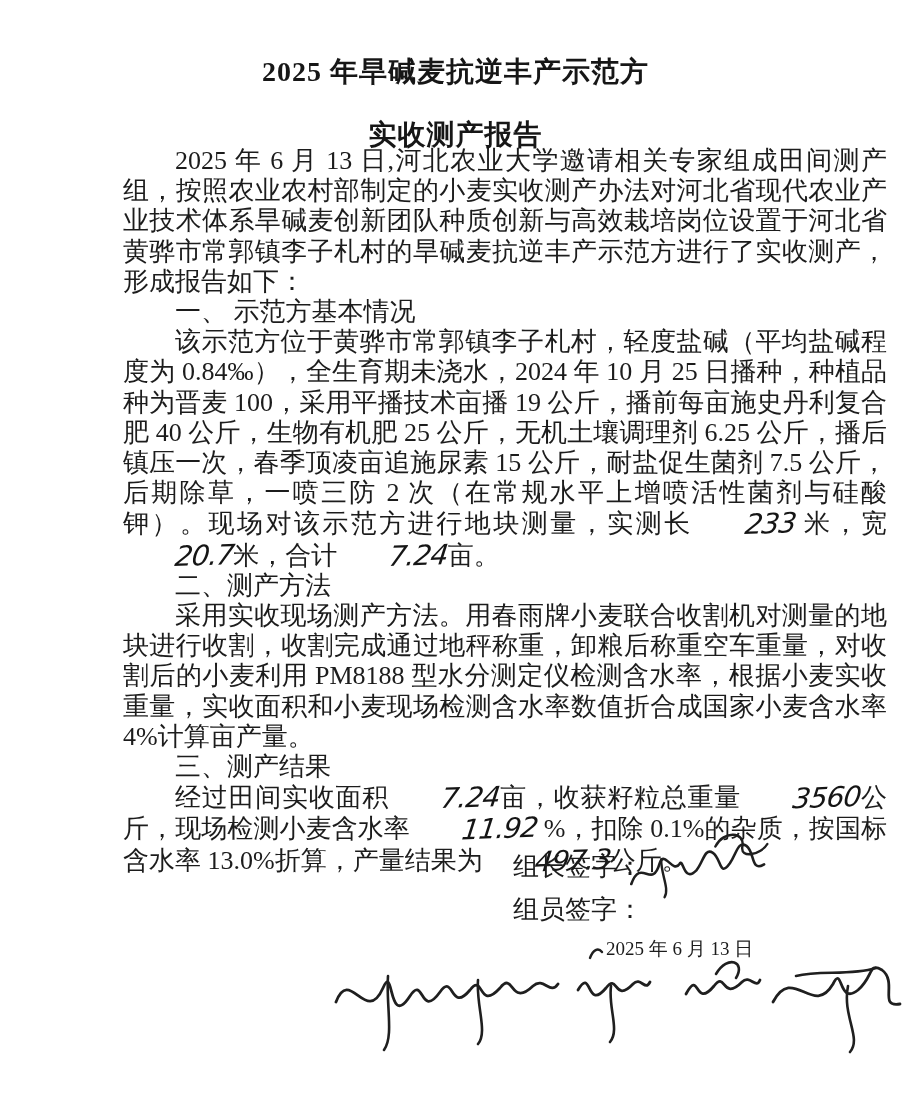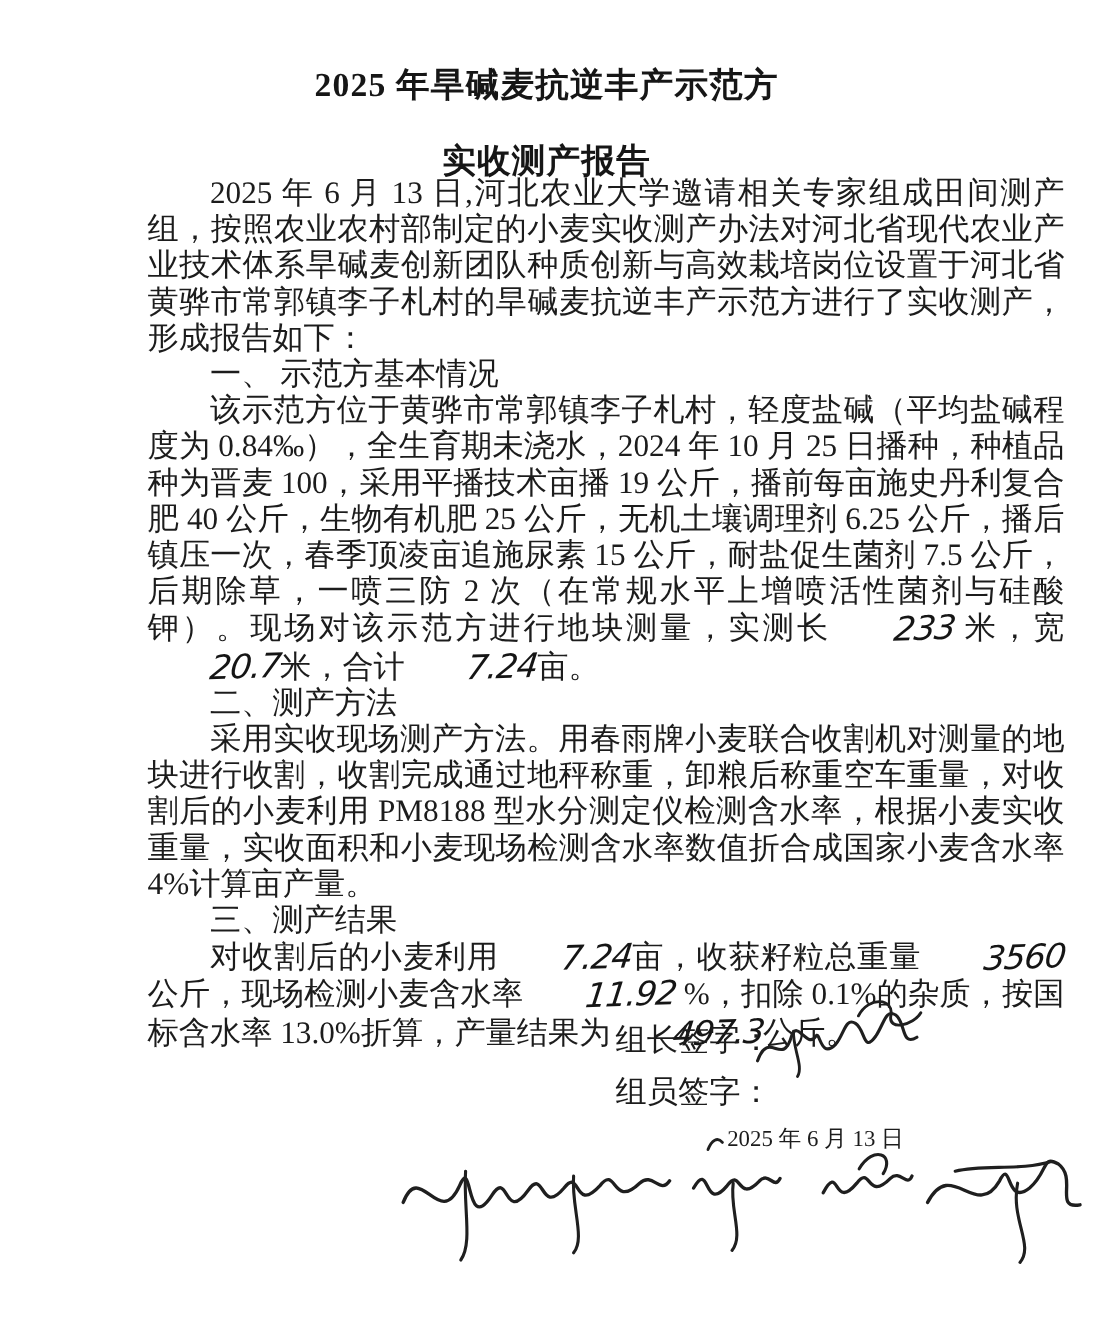--- a/index.html
+++ b/index.html
@@ -65,21 +65,21 @@
     <h1 class="title-line">实收测产报告</h1>
   </div>
 
   <div class="doc-body">
       <p><span class="typed">2025 年 6 月 13 日,河北农业大学邀请相关专家组成田间测产组，按照农业农村部制定的小麦实收测产办法对河北省现代农业产业技术体系旱碱麦创新团队种质创新与高效栽培岗位设置于河北省黄骅市常郭镇李子札村的旱碱麦抗逆丰产示范方进行了实收测产，形成报告如下：</span></p>
       <p><span class="typed">一、 示范方基本情况</span></p>
       <p><span class="typed">该示范方位于黄骅市常郭镇李子札村，轻度盐碱（平均盐碱程度为 0.84‰），全生育期未浇水，2024 年 10 月 25 日播种，种植品种为晋麦 100，采用平播技术亩播 19 公斤，播前每亩施史丹利复合肥 40 公斤，生物有机肥 25 公斤，无机土壤调理剂 6.25 公斤，播后镇压一次，春季顶凌亩追施尿素 15 公斤，耐盐促生菌剂 7.5 公斤，后期除草，一喷三防 2 次（在常规水平上增喷活性菌剂与硅酸钾）。现场对该示范方进行地块测量，实测长</span><span class="hw">233</span><span class="typed"> 米，宽</span><span class="hw">20.7</span><span class="typed">米，合计</span><span class="hw">7.24</span><span class="typed">亩。</span></p>
       <p><span class="typed">二、测产方法</span></p>
       <p><span class="typed">采用实收现场测产方法。用春雨牌小麦联合收割机对测量的地块进行收割，收割完成通过地秤称重，卸粮后称重空车重量，对收割后的小麦利用 PM8188 型水分测定仪检测含水率，根据小麦实收重量，实收面积和小麦现场检测含水率数值折合成国家小麦含水率 4%计算亩产量。</span></p>
       <p><span class="typed">三、测产结果</span></p>
-      <p><span class="typed">对收割后的小麦利用</span><span class="hw">7.24</span><span class="typed">亩，收获籽粒总重量</span><span class="hw">3560</span><span class="typed">公斤，现场检测小麦含水率</span><span class="hw">11.92</span><span class="typed"> %，扣除 0.1%的杂质，按国标含水率 13.0%折算，产量结果为</span><span class="hw">497.3</span><span class="typed">公斤。</span></p>
+      <p><span class="typed">经过田间实收面积</span><span class="hw">7.24</span><span class="typed">亩，收获籽粒总重量</span><span class="hw">3560</span><span class="typed">公斤，现场检测小麦含水率</span><span class="hw">11.92</span><span class="typed"> %，扣除 0.1%的杂质，按国标含水率 13.0%折算，产量结果为</span><span class="hw">497.3</span><span class="typed">公斤。</span></p>
     </div>
 
   <div class="sig-block">
     <div>组长签字：</div>
     <div>组员签字：</div>
   </div>
 
   <svg class="leader-sig-svg" width="155" height="72" viewBox="0 0 155 72">
     <path d="M8,48 C20,22 28,56 38,30 C44,16 50,42 58,32 C62,26 60,52 74,40 C82,32 84,18 92,24 C100,30 96,50 108,36 C116,26 118,14 126,20 C134,27 128,47 142,40" stroke-width="2.6"></path>
     <path d="M95,18 C105,2 126,6 122,20 C118,33 140,30 147,20" stroke-width="2.4"></path>

